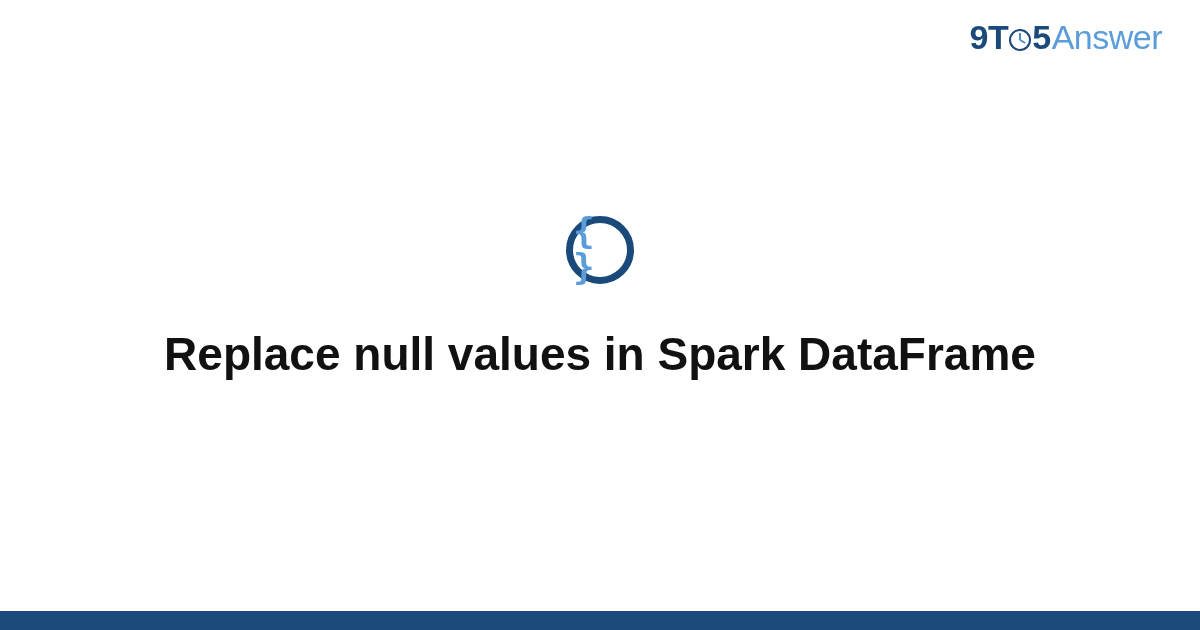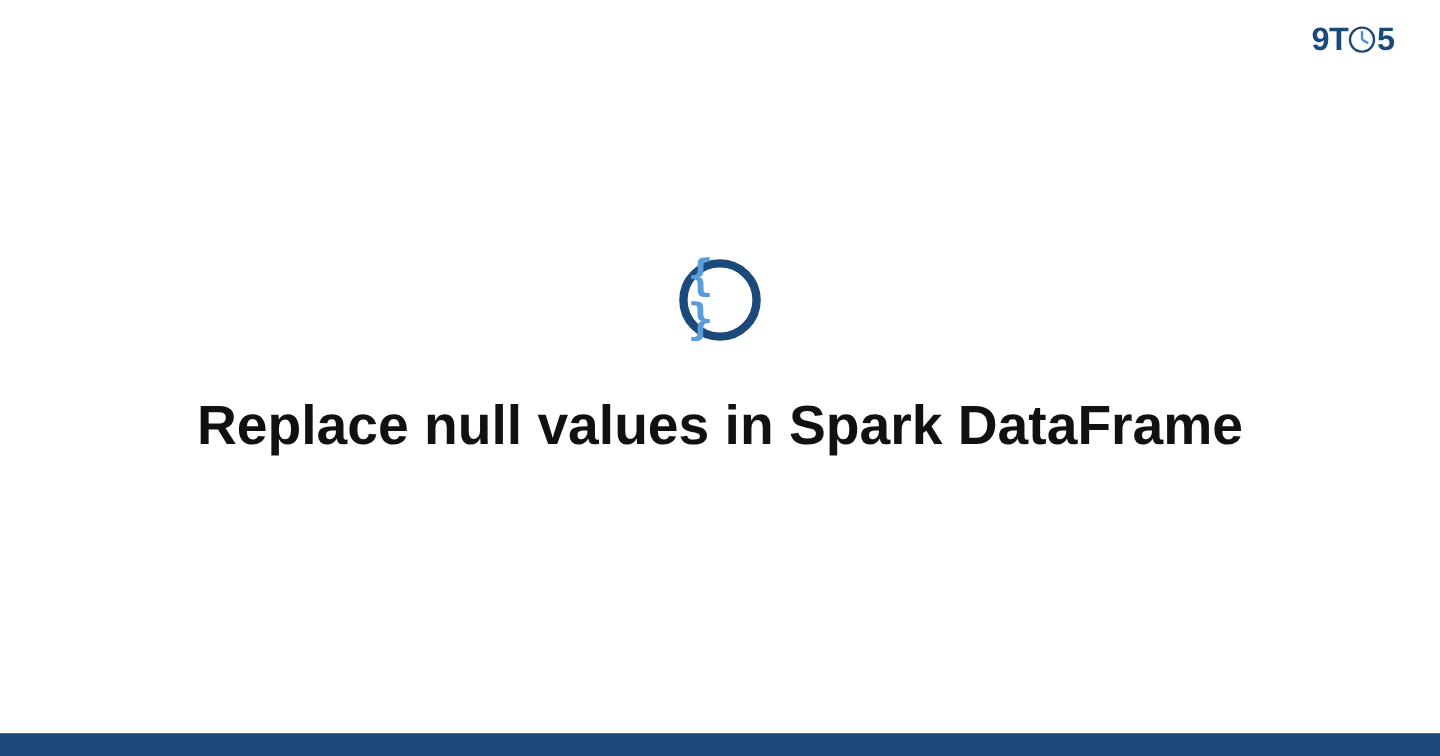--- a/index.html
+++ b/index.html
@@ -10,21 +10,21 @@
       font-family: -apple-system, BlinkMacSystemFont, "Segoe UI", Helvetica, Arial, sans-serif;
       position: relative;
       overflow: hidden;
     }
     .header {
       position: absolute;
       top: 18px;
       right: 38px;
       display: flex;
       align-items: baseline;
-      font-size: 27px;
+      font-size: 34px;
       font-weight: 500;
       letter-spacing: -0.5px;
     }
     .logo-9t { color: #1b4a7a; font-weight: 600; }
     .logo-clock-wrap {
       display: inline-flex;
       align-items: center;
       margin: 0 1px;
       position: relative;
       top: 2px;
@@ -113,20 +113,21 @@
   </style>
 </head>
 <body>
 
 <div class="header">
   <span class="logo-9t">9T</span>
   <span class="logo-clock-wrap">
     <span class="logo-clock"></span>
   </span>
   <span class="logo-5">5</span>
+  <span class="logo-answer">Answer</span>
 </div>
 
 <div class="content">
   <div class="icon-circle">
     <span class="braces">{ }</span>
   </div>
   <h1 class="title">Replace null values in Spark DataFrame</h1>
 </div>
 
 <div class="footer-bar"></div>

